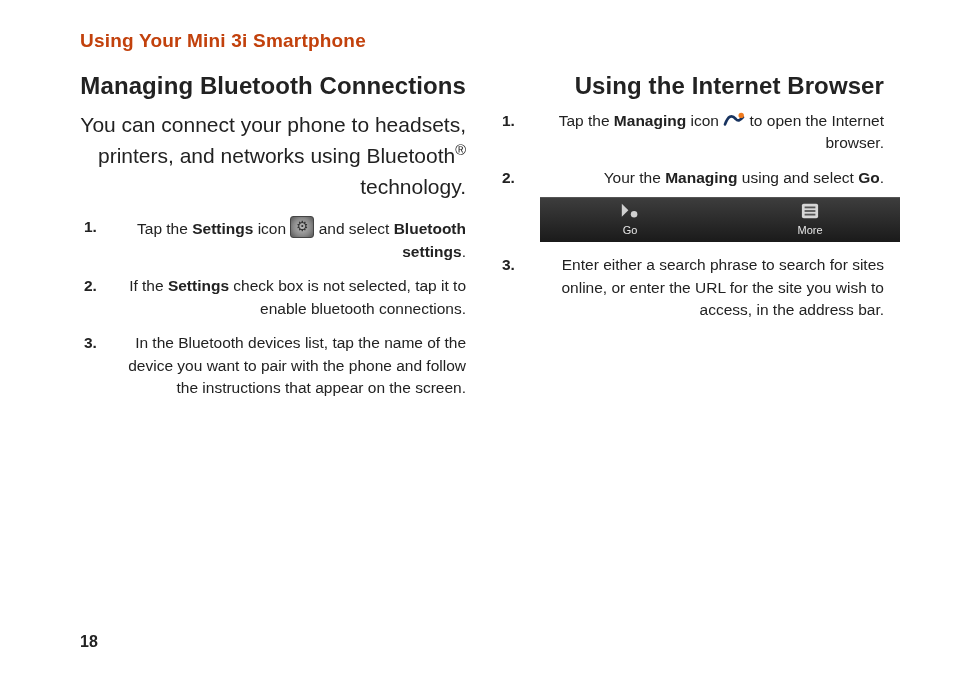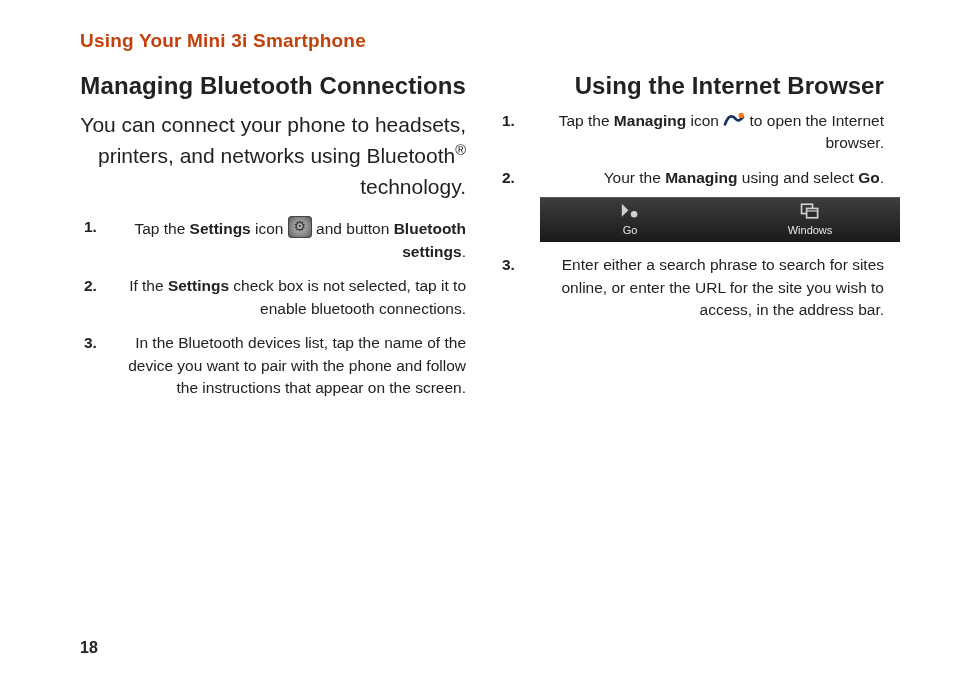--- a/index.html
+++ b/index.html
@@ -61,21 +61,21 @@
   }
   ol.steps > li .num {
     position: absolute;
     left: 0;
     top: 0;
     font-weight: 700;
   }
   .bold { font-weight: 700; }
   .page-number {
     position: absolute;
-    bottom: 20px;
+    bottom: 26px;
     left: 80px;
     font-weight: 700;
     font-size: 16px;
   }
 
   
   .inline-icon {
     display: inline-block;
     vertical-align: -4px;
     width: 22px;
@@ -138,21 +138,21 @@
   <div class="columns">
 
     <div class="col">
       <h2 class="section-title">Managing Bluetooth Connections</h2>
       <p class="intro">
         <span>You can connect your phone to headsets, printers, and networks using Bluetooth</span><sup>®</sup><span> technology.</span>
       </p>
       <ol class="steps">
         <li>
           <span class="num">1.</span>
-          <span>Tap the </span><span class="bold">Settings</span><span> icon </span><span class="inline-icon settings-icon"></span><span> and button </span><span class="bold">Bluetooth settings</span><span>.</span>
+          <span>Tap the </span><span class="bold">Settings</span><span> icon </span><span class="inline-icon settings-icon"></span><span> and select </span><span class="bold">Bluetooth settings</span><span>.</span>
         </li>
         <li>
           <span class="num">2.</span>
           <span>If the </span><span class="bold">Settings</span><span> check box is not selected, tap it to enable bluetooth connections.</span>
         </li>
         <li>
           <span class="num">3.</span>
           <span>In the Bluetooth devices list, tap the name of the device you want to pair with the phone and follow the instructions that appear on the screen.</span>
         </li>
       </ol>
@@ -179,27 +179,28 @@
               <div class="icon-wrap">
                 <svg width="20" height="18" viewBox="0 0 24 22">
                   <polygon points="2,2 10,10 2,18" fill="#d0d0d0"></polygon>
                   <circle cx="17" cy="15" r="4" fill="#d0d0d0"></circle>
                 </svg>
               </div>
               <span>Go</span>
             </div>
             <div class="tbtn">
               <div class="icon-wrap">
-                <svg width="22" height="20" viewBox="0 0 26 22">
-                  <rect x="3" y="3" width="13" height="11" fill="none" stroke="#cfcfcf" stroke-width="2"></rect>
-                  <rect x="9" y="8" width="13" height="11" fill="#2a2a2a" stroke="#cfcfcf" stroke-width="2"></rect>
-                  <line x1="9" y1="11" x2="22" y2="11" stroke="#cfcfcf" stroke-width="1.5"></line>
+                <svg width="20" height="18" viewBox="0 0 22 20">
+                  <rect x="2" y="2" width="18" height="16" rx="2" fill="#d6d6d6"></rect>
+                  <rect x="5" y="5" width="12" height="2" fill="#555"></rect>
+                  <rect x="5" y="9" width="12" height="2" fill="#555"></rect>
+                  <rect x="5" y="13" width="12" height="2" fill="#555"></rect>
                 </svg>
               </div>
-              <span>Windows</span>
+              <span>More</span>
             </div>
           </div>
         </li>
         <li>
           <span class="num">3.</span>
           <span>Enter either a search phrase to search for sites online, or enter the URL for the site you wish to access, in the address bar.</span>
         </li>
       </ol>
     </div>
   </div>

